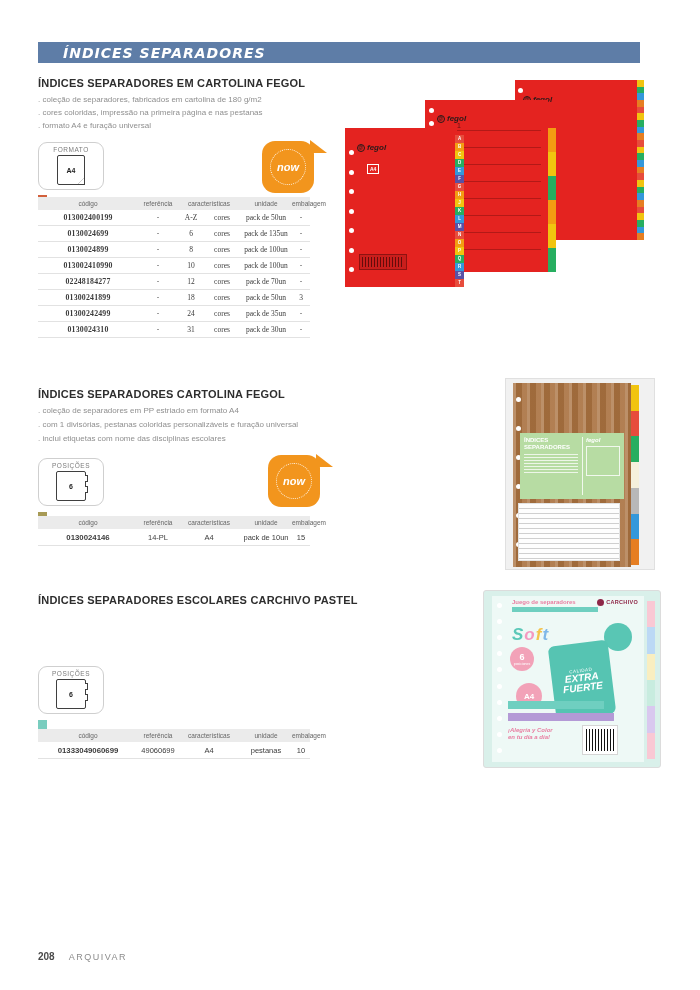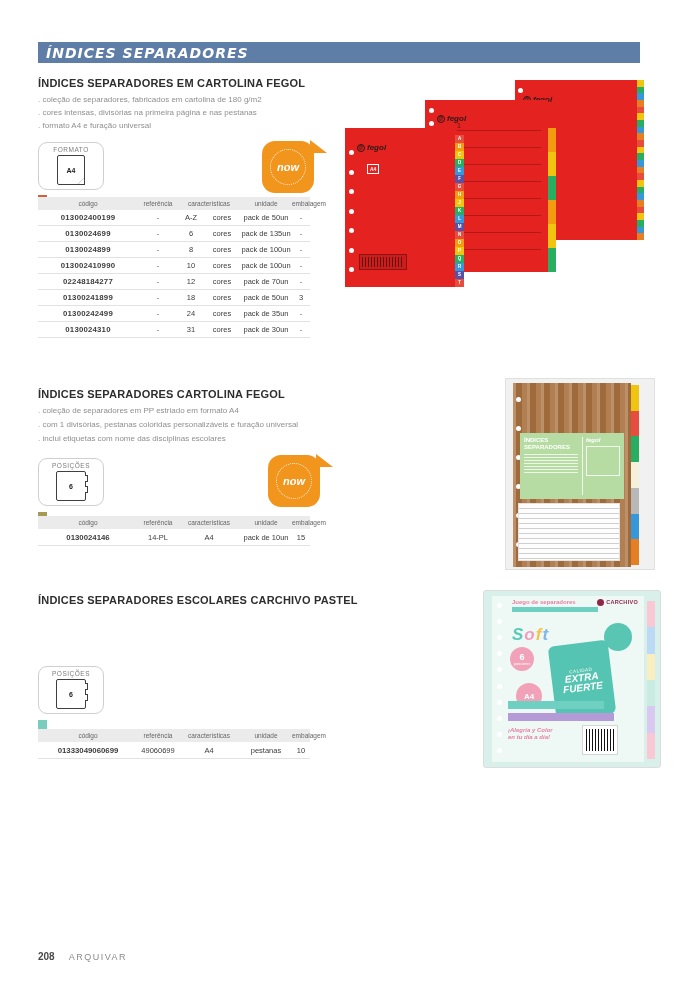--- a/index.html
+++ b/index.html
@@ -1,21 +1,21 @@
 <!DOCTYPE html>
 <html><head>
 <meta charset="utf-8">
 <style>
   * { margin:0; padding:0; box-sizing:border-box; }
   html,body { background:#ffffff; }
   body { width:700px; height:990px; position:relative; font-family:"Liberation Sans", sans-serif; color:#333; overflow:hidden; }
   .abs { position:absolute; }
 
   
-  .header-bar { left:38px; top:42px; width:602px; height:21px; background:#5e7da7; display:flex; align-items:center; padding-left:8px; }
+  .header-bar { left:38px; top:42px; width:602px; height:21px; background:#5e7da7; display:flex; align-items:center; padding-left:25px; }
   .header-title { color:#fff; font-size:14px; font-weight:bold; font-style:italic; letter-spacing:1px; font-family:"DejaVu Sans", sans-serif; }
 
   
   .sec-title { font-size:11px; font-weight:bold; color:#2e2e2e; letter-spacing:.2px; }
   .bullets { font-size:8px; color:#8f8f8f; line-height:13px; }
   .bullet::before { content:". "; color:#8f8f8f; }
 
   
   .fmt-badge { width:66px; height:48px; border:1px solid #cfcfcf; border-radius:9px; background:#fff; text-align:center; padding-top:3px; }
   .fmt-label { font-size:6.5px; color:#7c7c7c; letter-spacing:.5px; }
@@ -32,21 +32,21 @@
   
   .now-bubble { width:52px; height:52px; background:#f2951d; border-radius:13px; display:flex; align-items:center; justify-content:center; position:absolute; }
   .now-bubble .tail { position:absolute; top:-1px; right:-13px; width:0; height:0; border-bottom:13px solid #f2951d; border-right:17px solid transparent; }
   .now-ring { width:36px; height:36px; border:1px dotted rgba(255,255,255,.85); border-radius:50%; display:flex; align-items:center; justify-content:center; }
   .now-text { color:#fff; font-weight:bold; font-style:italic; font-size:11px; }
 
   
   .ptable { width:272px; font-size:7.5px; }
   .thead { display:grid; grid-template-columns:100px 40px 62px 52px 18px; background:#ebebeb; height:13px; align-items:center; color:#666; font-size:6.5px; }
   .thead div { text-align:center; }
-  .trow { display:grid; grid-template-columns:100px 40px 26px 36px 52px 18px; height:16px; align-items:center; border-bottom:1px solid #e2e2e2; color:#3c3c3c; }
+  .trow { display:grid; grid-template-columns:100px 40px 26px 36px 52px 18px; height:16px; align-items:center; border-bottom:1px solid #e2e2e2; color:#3c3c3c;font-family:Liberation Serif, serif; }
   .trow div { text-align:center; }
   .trow .code { font-weight:bold; font-size:7.8px; letter-spacing:.2px; }
   .trow5 { display:grid; grid-template-columns:100px 40px 62px 52px 18px; height:17px; align-items:center; border-bottom:1px solid #e2e2e2; color:#3c3c3c; }
   .trow5 div { text-align:center; }
   .trow5 .code { font-weight:bold; font-size:7.8px; }
 
   
   .red-sheet { background:#e42320; position:absolute; }
   .fegol-logo { color:#2a1a1a; font-weight:bold; font-size:8px; font-style:italic; }
   .fegol-logo .at { display:inline-block; width:8px; height:8px; border:1.5px solid #2a1a1a; border-radius:50%; font-size:5px; line-height:5px; text-align:center; font-style:normal; margin-right:2px; vertical-align:middle; }
@@ -104,21 +104,21 @@
 <body>
 
 <div class="abs header-bar">
   <span class="header-title">ÍNDICES SEPARADORES</span>
 </div>
 
 <div class="abs" style="left:38px; top:77px; width:420px;">
   <div class="sec-title">ÍNDICES SEPARADORES EM CARTOLINA FEGOL</div>
   <div class="bullets" style="margin-top:4px;">
     <div class="bullet">coleção de separadores, fabricados em cartolina de 180 g/m2</div>
-    <div class="bullet">cores intensas, divisórias na primeira página e nas pestanas</div>
+    <div class="bullet">cores coloridas, impressão na primeira página e nas pestanas</div>
     <div class="bullet">formato A4 e furação universal</div>
   </div>
 </div>
 
 <div class="abs fmt-badge" style="left:38px; top:142px;">
   <div class="fmt-label">FORMATO</div>
   <div class="page-icon">
     <span>A4</span>
     <div class="fold"></div>
   </div>

